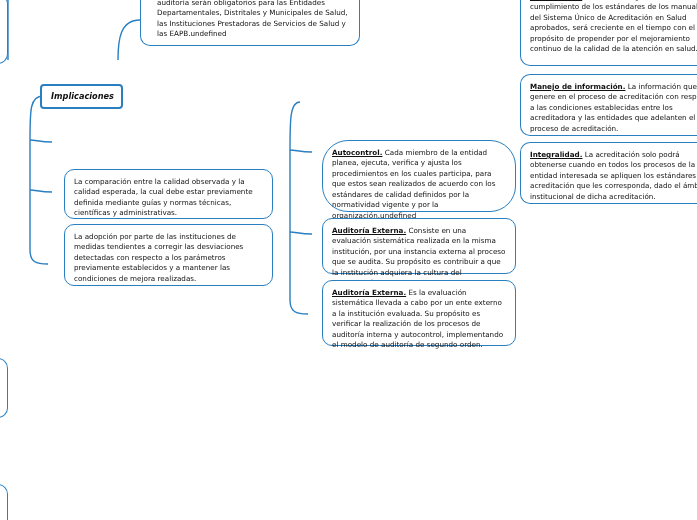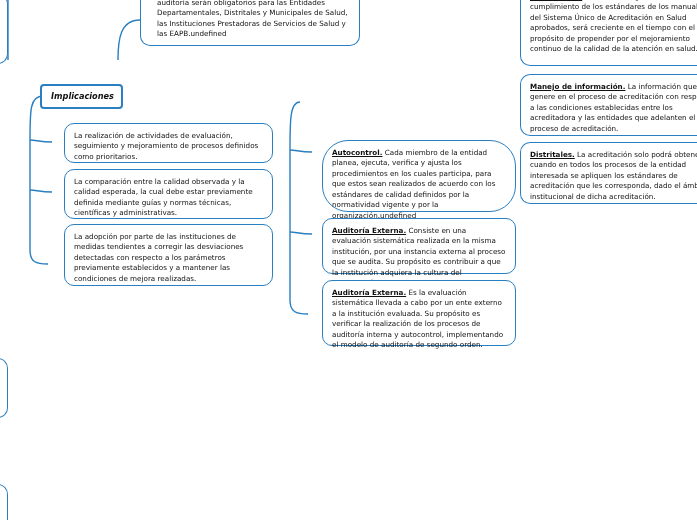--- a/index.html
+++ b/index.html
@@ -112,23 +112,20 @@
   </div>
 
   <div class="node partial-left" style="left:-12px; top:-6px; width:20px; height:70px;"></div>
   <div class="node partial-left" style="left:-12px; top:358px; width:20px; height:60px;"></div>
   <div class="node partial-left" style="left:-12px; top:484px; width:20px; height:50px;"></div>
 
   <div class="node header" style="left:40px; top:84px; width:83px; height:25px;">
     <span>Implicaciones</span>
   </div>
 
-  <div class="node" style="left:64px; top:123px; width:209px; height:40px;">
-    <span>La realización de actividades de evaluación, seguimiento y mejoramiento de procesos definidos como prioritarios.</span>
-  </div>
   <div class="node" style="left:64px; top:169px; width:209px; height:50px;">
     <span>La comparación entre la calidad observada y la calidad esperada, la cual debe estar previamente definida mediante guías y normas técnicas, científicas y administrativas.</span>
   </div>
   <div class="node" style="left:64px; top:224px; width:209px; height:62px;">
     <span>La adopción por parte de las instituciones de medidas tendientes a corregir las desviaciones detectadas con respecto a los parámetros previamente establecidos y  a mantener las condiciones de mejora realizadas.</span>
   </div>
 
 
   <div class="node" style="left:322px; top:140px; width:194px; height:72px;border-radius:26px;">
     <b>Autocontrol.</b><span> Cada miembro de la entidad planea, ejecuta, verifica y ajusta los  procedimientos en los cuales participa, para que estos sean realizados de acuerdo con los estándares de calidad definidos por la normatividad vigente y por la organización.undefined</span>
@@ -140,16 +137,16 @@
     <b>Auditoría Externa.</b><span> Es la evaluación sistemática llevada a cabo por un ente externo a la institución evaluada. Su propósito es verificar la realización de los procesos de auditoría interna y autocontrol, implementando el modelo de auditoría de segundo orden.</span>
   </div>
 
   <div class="node partial-right" style="left:520px; top:-16px; width:205px; height:82px;">
     <b>Gradualidad.</b><span> El nivel de exigencia de cumplimiento de los estándares de los manuales del Sistema Único de Acreditación en Salud aprobados, será creciente en el tiempo con el propósito de propender por el mejoramiento continuo de la calidad de la atención en salud.</span>
   </div>
   <div class="node partial-right" style="left:520px; top:74px; width:205px; height:62px;">
     <b>Manejo de información.</b><span> La información que se genere en el proceso de acreditación con respecto a las condiciones establecidas entre los acreditadora y las entidades que adelanten el proceso de acreditación.</span>
   </div>
   <div class="node partial-right" style="left:520px; top:142px; width:205px; height:62px;">
-    <b>Distritales.</b><span> La acreditación solo podrá obtenerse cuando en todos los procesos de la entidad interesada se apliquen los estándares de acreditación que les corresponda, dado el ámbito institucional de dicha acreditación.</span>
+    <b>Integralidad.</b><span> La acreditación solo podrá obtenerse cuando en todos los procesos de la entidad interesada se apliquen los estándares de acreditación que les corresponda, dado el ámbito institucional de dicha acreditación.</span>
   </div>
 
 </div>
 
 </body></html>

